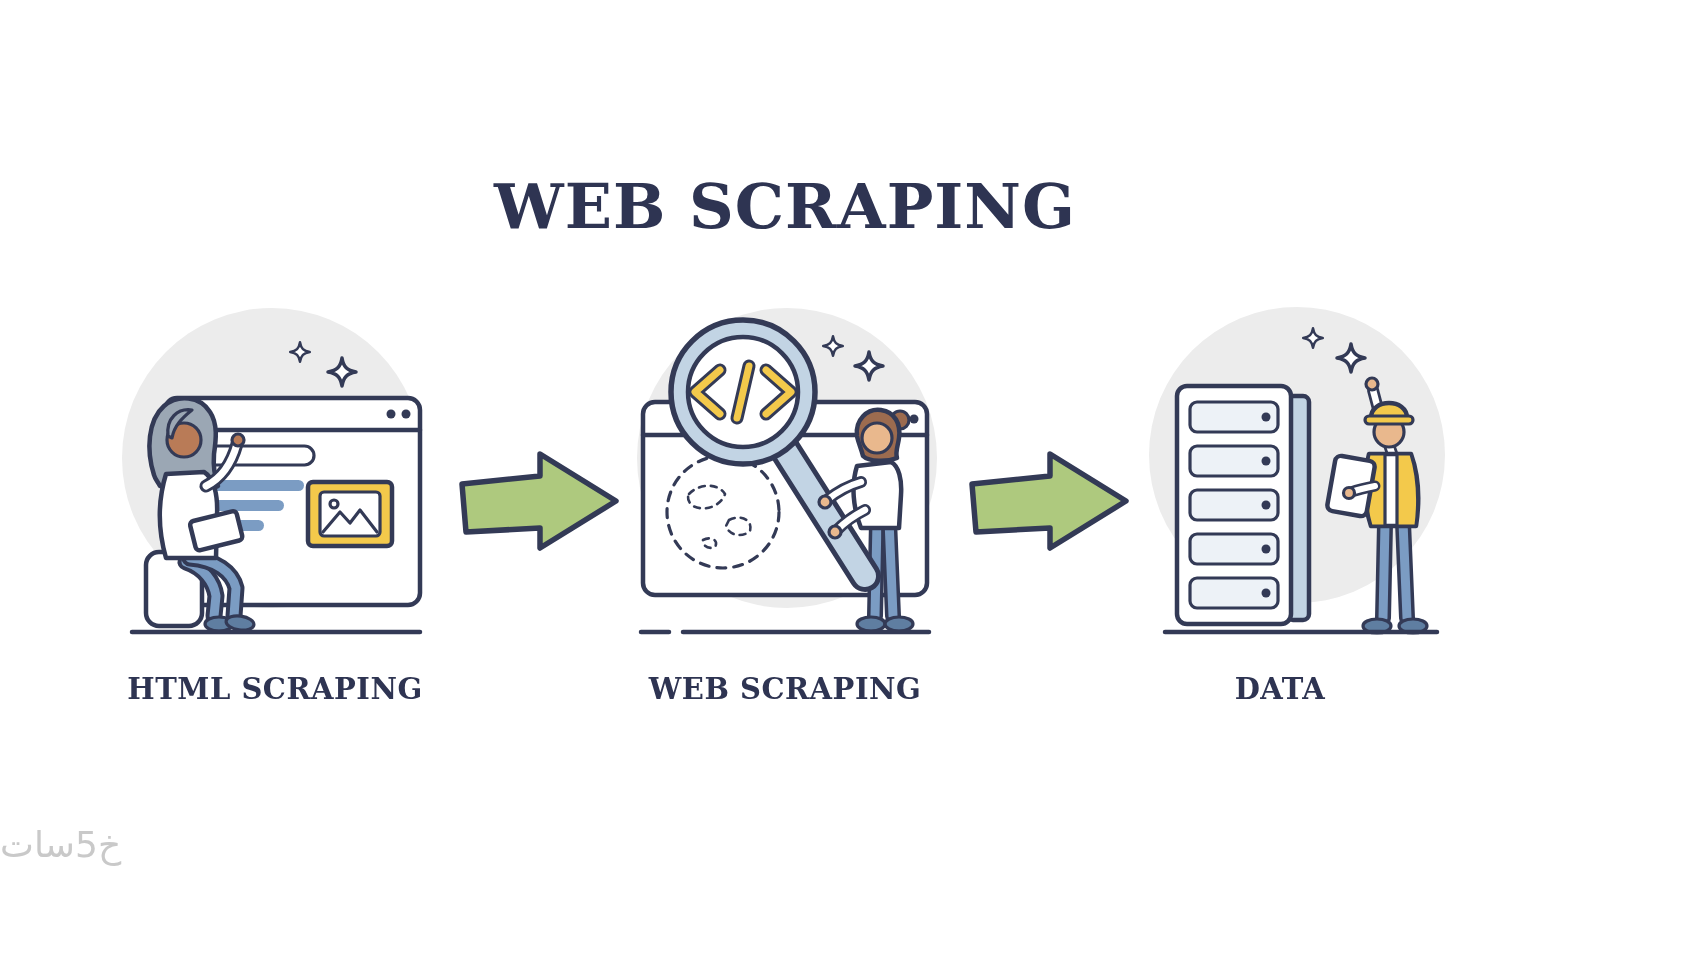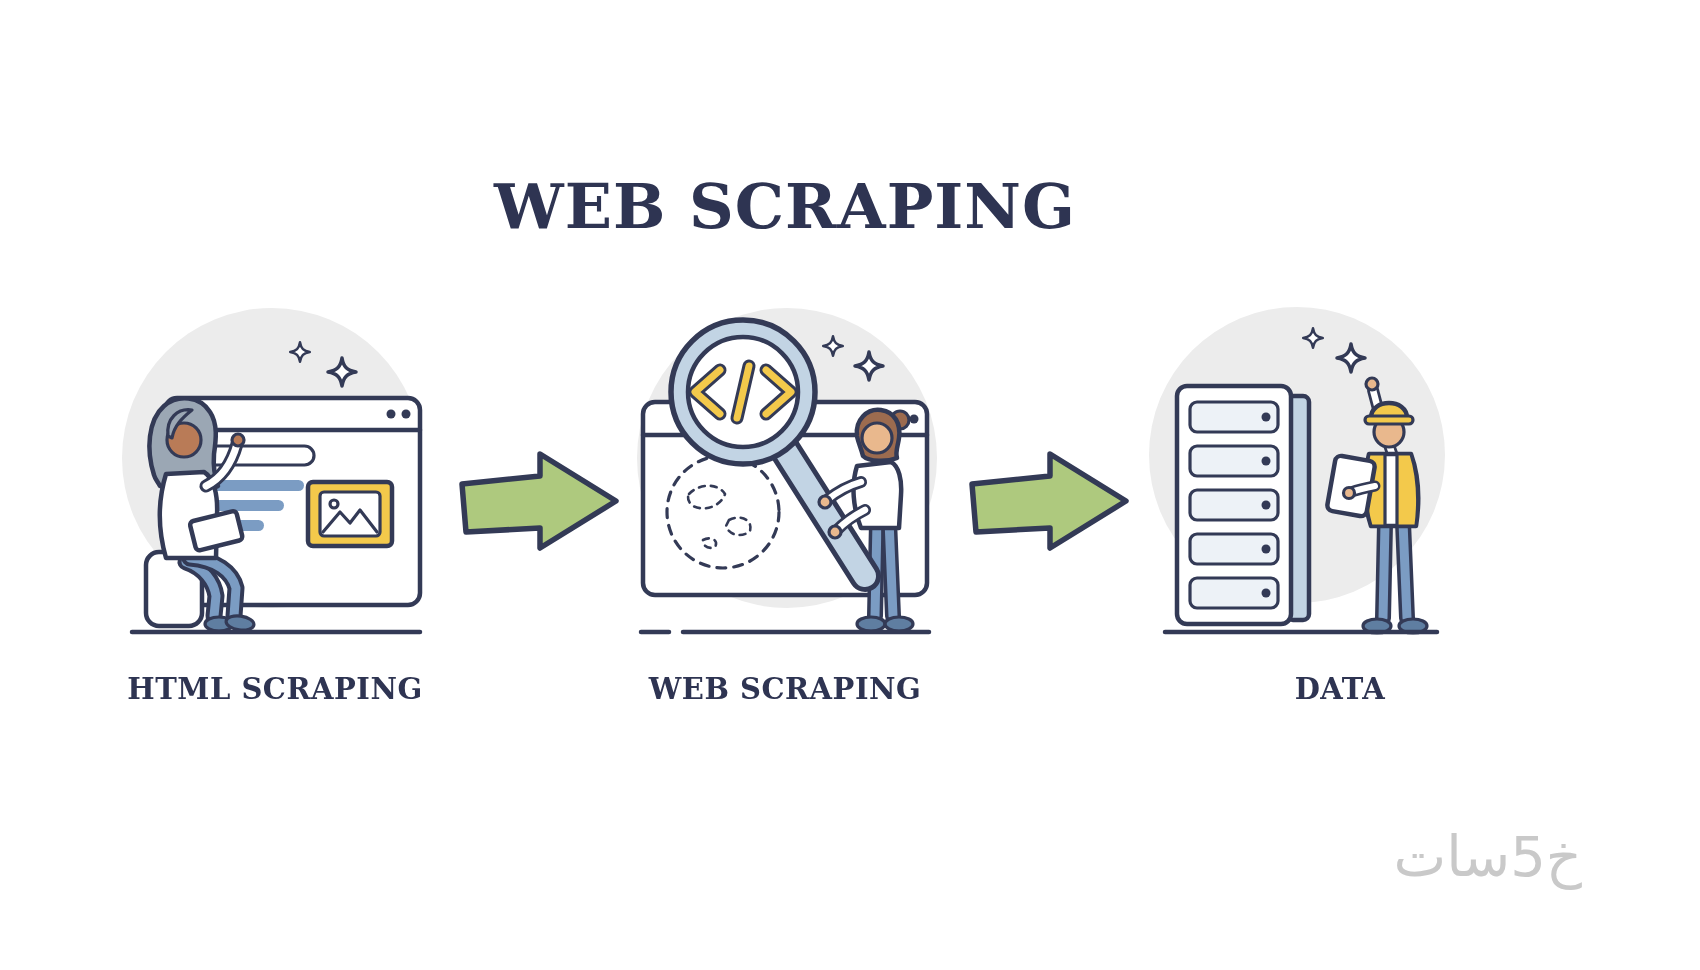--- a/index.html
+++ b/index.html
@@ -17,25 +17,25 @@
   .step-3{left:1145px;top:290px;}
   .arrow{position:absolute;top:446px;}
   .arrow-1{left:452px;}
   .arrow-2{left:962px;}
 
   .step-label{position:absolute;top:672px;text-align:center;
               font-size:29px;font-weight:bold;letter-spacing:.5px;
               color:var(--c-title,#2e3452);}
   .label-1{left:120px;width:310px;}
   .label-2{left:625px;width:320px;}
-  .label-3{left:1185px;width:310px;}
-
-  .watermark{position:absolute;top:824px;left:12px;width:100%;text-align:right;
+  .label-3{left:1125px;width:310px;}
+
+  .watermark{position:absolute;top:824px;left:0;width:100%;text-align:left;
              font-family:"DejaVu Sans","Liberation Sans",sans-serif;
-             font-size:56px;color:var(--c-watermark,#c9c9c9);}
+             font-size:36px;color:var(--c-watermark,#c9c9c9);}
 
   
   .ln{stroke:var(--c-outline,#333a56);stroke-linecap:round;stroke-linejoin:round;}
   .w3{stroke-width:3.2}.w4{stroke-width:4.5}.w5{stroke-width:5.5}
   .st{fill:none;stroke-linecap:round;stroke-linejoin:round;}
   .s-out{stroke:var(--c-outline,#333a56);}
   .s-white{stroke:#ffffff;}
   .s-mid{stroke:var(--c-midblue,#7b9cc3);}
   .s-blue{stroke:var(--c-lightblue,#c2d4e4);}
   .s-yellow{stroke:var(--c-yellow,#f3c94b);}

